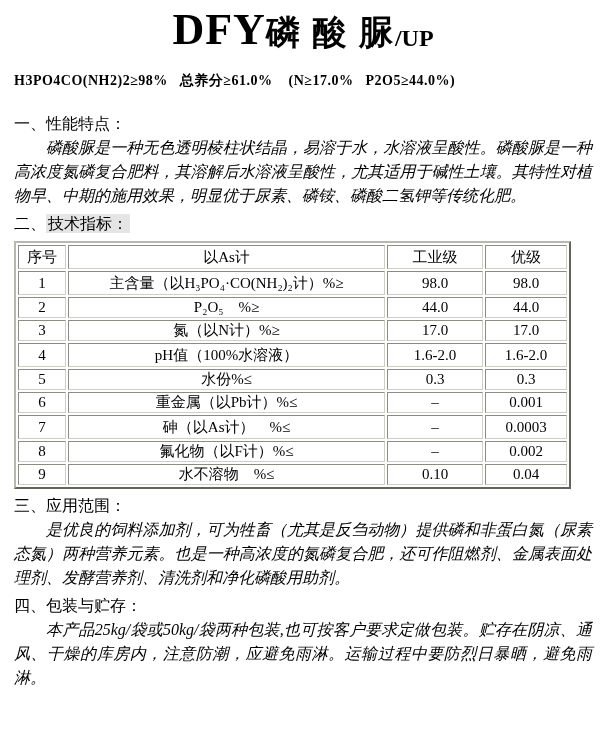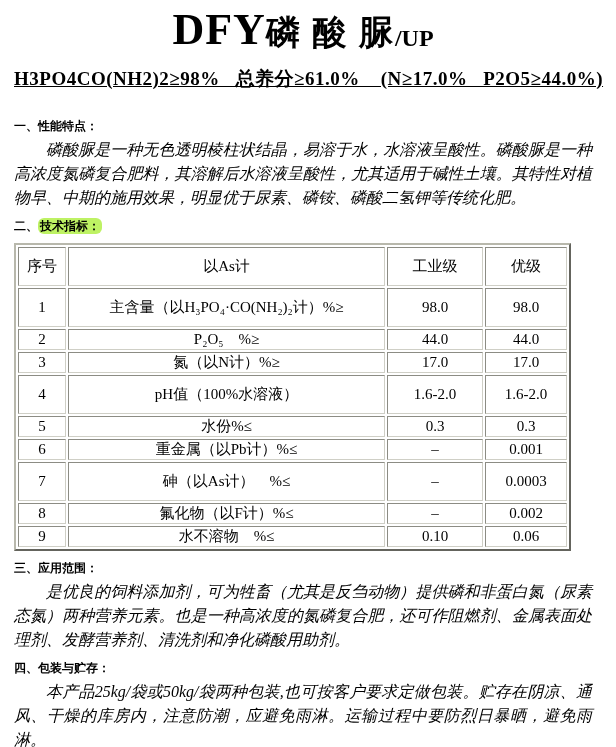--- a/index.html
+++ b/index.html
@@ -29,32 +29,30 @@
     font-weight: bold;
     letter-spacing: 2px;
     text-align: right;
   }
   .doc-title .t-suffix {
     font-size: 24px;
     font-weight: bold;
     vertical-align: -2px;
   }
   .formula-line {
-    margin-top: 14px;
-    font-size: 19px;
+    margin-top: 20px;
+    font-size: 14px;
     font-weight: bold;
     white-space: pre;
     letter-spacing: 0.5px;
-    text-decoration: underline;
   }
   .section-heading {
-    font-size: 12px;
+    font-size: 16px;
     line-height: 24px;
     margin-top: 4px;
-    font-weight: bold;
   }
   .heading-1 { margin-top: 22px; }
   .section-body {
     font-size: 16px;
     line-height: 24px;
     text-align: justify;
     text-indent: 2em;
     font-style: italic;
   }
   .hl { padding: 1px 2px; }
@@ -71,41 +69,41 @@
     border: 1px solid;
     border-color: #8c8c84 #cfcfc6 #cfcfc6 #8c8c84;
     text-align: center;
     vertical-align: middle;
     font-size: 15px;
     font-weight: normal;
     padding: 0 3px;
     white-space: pre-wrap;
     background: #ffffff;
   }
-  tr.tall  td, tr.tall  th { height: 39px; }
+  tr.tall  td, tr.tall  th { height: 24px; }
   tr.short td, tr.short th { height: 20px; }
   col.c-no   { width: 48px; }
   col.c-name { width: auto; }
   col.c-ind  { width: 96px; }
   col.c-pre  { width: 82px; }
 </style>
 </head>
 <body>
 
 <div class="doc-title">
   <span class="t-latin">DFY</span><span class="t-cn">磷 酸 脲</span><span class="t-suffix">/UP</span>
 </div>
 
 <div class="formula-line">H3PO4CO(NH2)2≥98%   总养分≥61.0%    (N≥17.0%   P2O5≥44.0%)</div>
 
 <div class="section-heading heading-1">一、性能特点：</div>
 <div class="section-body">磷酸脲是一种无色透明棱柱状结晶，易溶于水，水溶液呈酸性。磷酸脲是一种高浓度氮磷复合肥料，其溶解后水溶液呈酸性，尤其适用于碱性土壤。其特性对植物早、中期的施用效果，明显优于尿素、磷铵、磷酸二氢钾等传统化肥。</div>
 
 <div class="section-heading">
-  <span>二、</span><span class="hl" id="specs-hl" style="background: #bef264; border-radius: 6px;">技术指标：</span>
+  <span>二、</span><span class="hl" id="specs-hl" style="background: #e5e5e5;">技术指标：</span>
 </div>
 
 <table class="spec">
   <colgroup>
       <col class="c-no">
       <col class="c-name">
       <col class="c-ind">
       <col class="c-pre">
     </colgroup>
   <tbody>
@@ -160,21 +158,21 @@
   <tr class="short">
     <td>8</td>
     <td>氟化物（以F计）%≤</td>
     <td>–</td>
     <td>0.002</td>
   </tr>
   <tr class="short">
     <td>9</td>
     <td>水不溶物　%≤</td>
     <td>0.10</td>
-    <td>0.06</td>
+    <td>0.04</td>
   </tr>
 </tbody>
   </table>
 
 <div class="section-heading">三、应用范围：</div>
 <div class="section-body">是优良的饲料添加剂，可为牲畜（尤其是反刍动物）提供磷和非蛋白氮（尿素态氮）两种营养元素。也是一种高浓度的氮磷复合肥，还可作阻燃剂、金属表面处理剂、发酵营养剂、清洗剂和净化磷酸用助剂。</div>
 
 <div class="section-heading">四、包装与贮存：</div>
 <div class="section-body">本产品25kg/袋或50kg/袋两种包装,也可按客户要求定做包装。贮存在阴凉、通风、干燥的库房内，注意防潮，应避免雨淋。运输过程中要防烈日暴晒，避免雨淋。</div>
 

